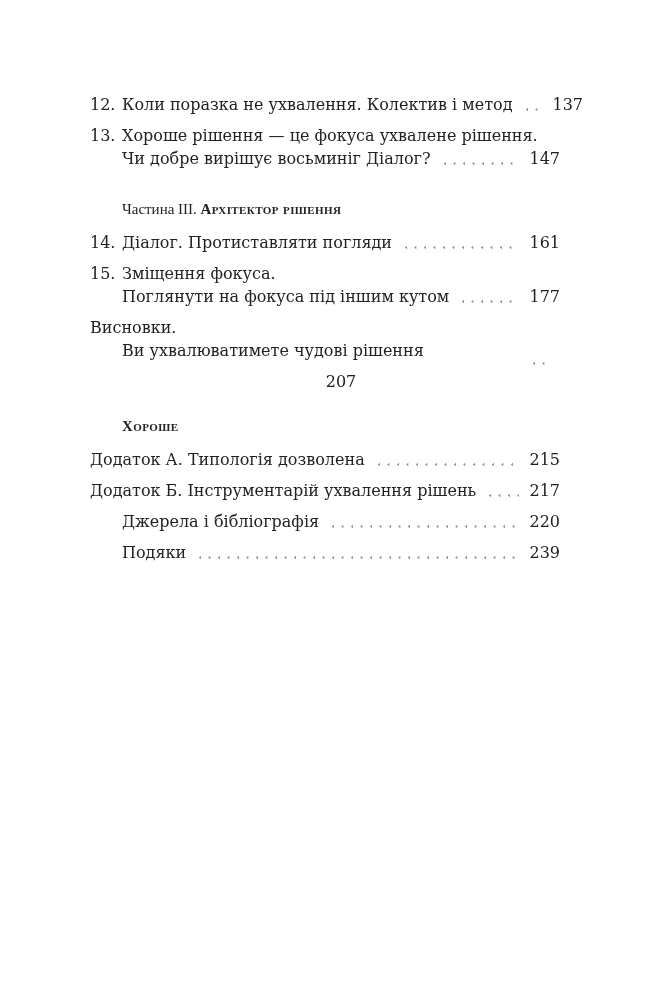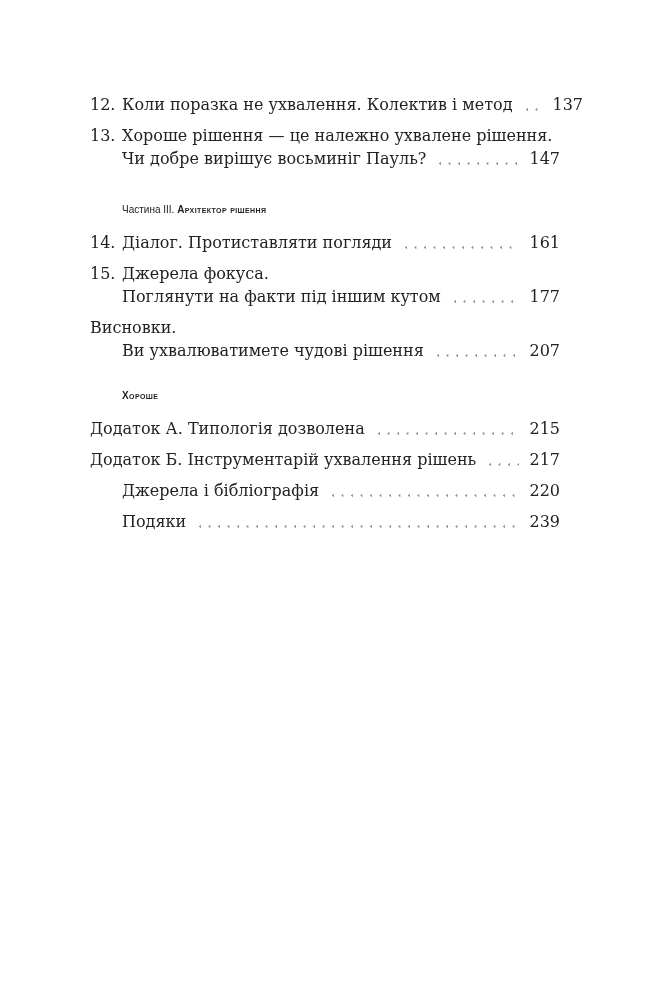--- a/index.html
+++ b/index.html
@@ -40,28 +40,28 @@
     background-image:radial-gradient(circle 1.1px at 2px 1.5px, var(--dots) 98%, rgba(0,0,0,0) 100%);
     background-size:9.5px 3px;
     background-repeat:repeat-x;
   }
   .page-num{
     flex:none;
     text-align:center;
     min-width:28px;
   }
   
-  .conclusion .tail{padding-left:32px;}
+  .conclusion .tail{padding-left:32px;flex-direction:column;}
   .back-matter{padding-left:32px;}
   
   .part-heading,.section-heading{
     display:block;
     padding-left:32px;
-    font-family:Liberation Sans, sans-serif;
-    font-size:10px;
+    font-family:Liberation Serif, serif;
+    font-size:15px;
     line-height:23px;
   }
   .part-heading{margin-top:28px;margin-bottom:10px;}
   .section-heading{margin-top:22px;margin-bottom:10px;}
   .part-prefix{font-weight:400;}
   .part-title,.section-title{
     font-weight:700;
     font-variant:small-caps;
     letter-spacing:0.4px;
   }
@@ -79,45 +79,45 @@
           <div class="tail">
             <span class="t">Коли поразка не ухвалення. Колектив і метод</span>
             <span class="leader"></span>
             <span class="page-num">137</span>
           </div>
         </div>
       </div>
       <div class="toc-row chapter">
         <span class="num">13.</span>
         <div class="content">
-          <div class="line">Хороше рішення — це належно ухвалене рішення.</div>
+          <div class="line">Хороше рішення — це фокуса ухвалене рішення.</div>
           <div class="tail">
-            <span class="t">Чи добре вирішує восьминіг Пауль?</span>
+            <span class="t">Чи добре вирішує восьминіг Діалог?</span>
             <span class="leader"></span>
             <span class="page-num">147</span>
           </div>
         </div>
       </div>
       <div class="toc-row part-heading"><span class="part-prefix">Частина III.</span> <span class="part-title">Архітектор рішення</span></div>
       <div class="toc-row chapter">
         <span class="num">14.</span>
         <div class="content">
           <div class="tail">
             <span class="t">Діалог. Протиставляти погляди</span>
             <span class="leader"></span>
             <span class="page-num">161</span>
           </div>
         </div>
       </div>
       <div class="toc-row chapter">
         <span class="num">15.</span>
         <div class="content">
-          <div class="line">Джерела фокуса.</div>
+          <div class="line">Зміщення фокуса.</div>
           <div class="tail">
-            <span class="t">Поглянути на факти під іншим кутом</span>
+            <span class="t">Поглянути на фокуса під іншим кутом</span>
             <span class="leader"></span>
             <span class="page-num">177</span>
           </div>
         </div>
       </div>
       <div class="toc-row conclusion">
         <div class="content">
           <div class="line">Висновки.</div>
           <div class="tail">
             <span class="t">Ви ухвалюватимете чудові рішення</span>

